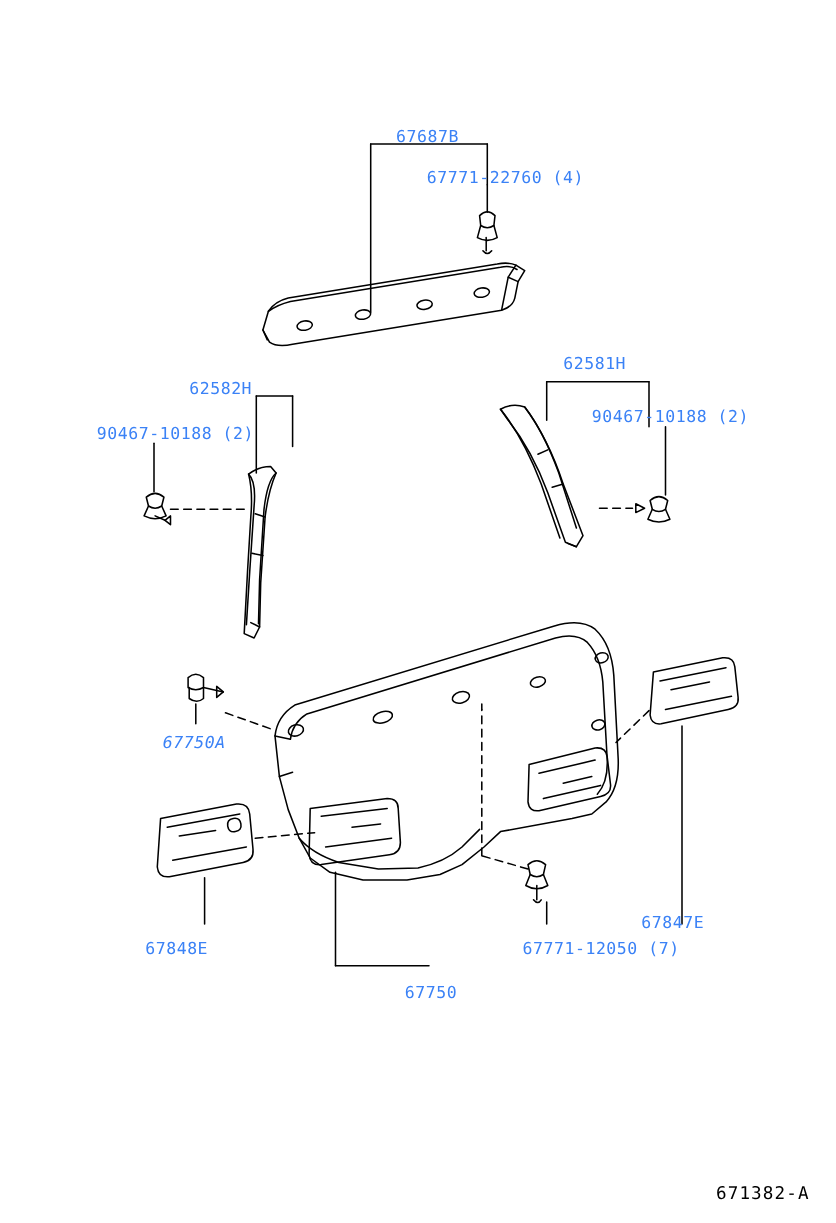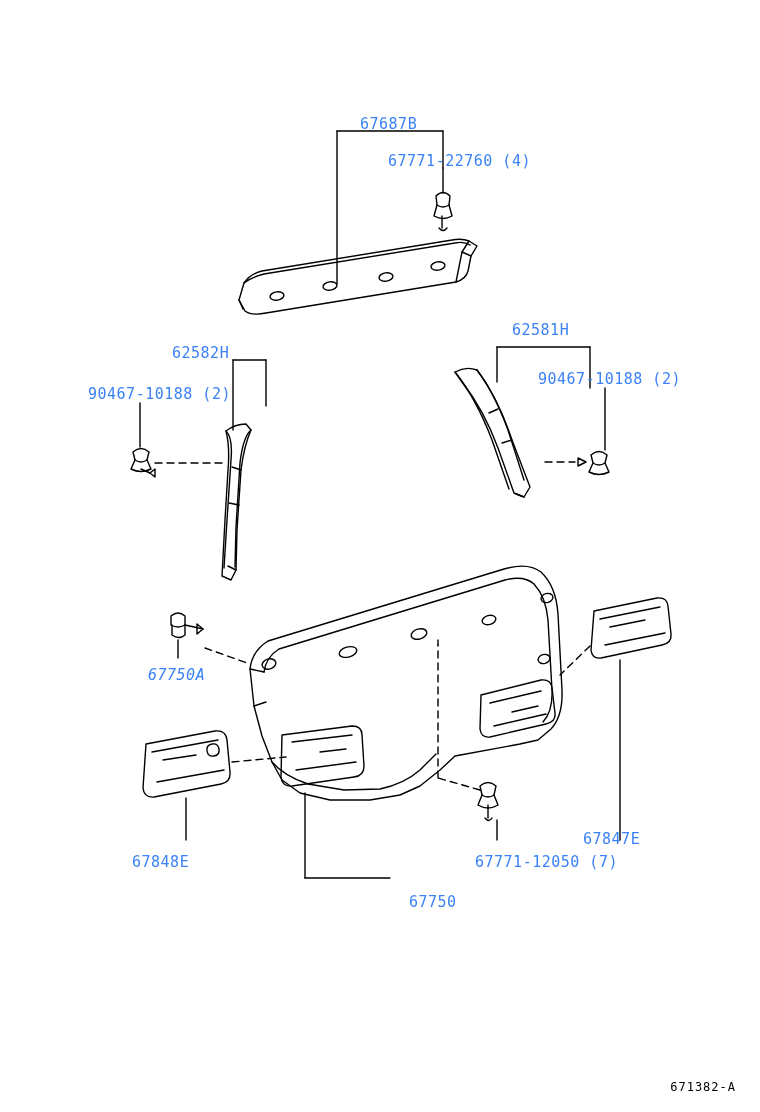--- a/index.html
+++ b/index.html
@@ -27,21 +27,21 @@
   .diagram-svg {
     position: absolute;
     left: 0;
     top: 0;
   }
   #footer-code {
     position: absolute;
     right: 24px;
     bottom: 18px;
     font-family: "DejaVu Sans Mono", monospace;
-    font-size: 12px;
+    font-size: 16px;
     letter-spacing: 1px;
     color: #000000;
   }
 </style>
 </head>
 <body>
 
 <div id="page">
 
   <svg class="diagram-svg" width="760" height="1112" viewBox="0 0 760 1112" fill="none" stroke="#000000" stroke-width="1.4" stroke-linecap="round" stroke-linejoin="round">
@@ -258,17 +258,17 @@
   <div class="label" style="left:538px; top:370px;">90467-10188 (2)</div>
 
   <div class="label" style="left:148px; top:666px;font-style:italic;">67750A</div>
 
   <div class="label" style="left:132px; top:853px;">67848E</div>
 
   <div class="label" style="left:440px; top:853px;margin-left:35px;">67771-12050 (7)</div>
 
   <div class="label" style="left:583px; top:830px;">67847E</div>
 
-  <div class="label" style="left:368px; top:893px;margin-left:41px;">67750</div>
+  <div class="label" style="left:368px; top:893px;">67750</div>
 
   <div id="footer-code">671382-A</div>
 
 </div>
 
 </body></html>

